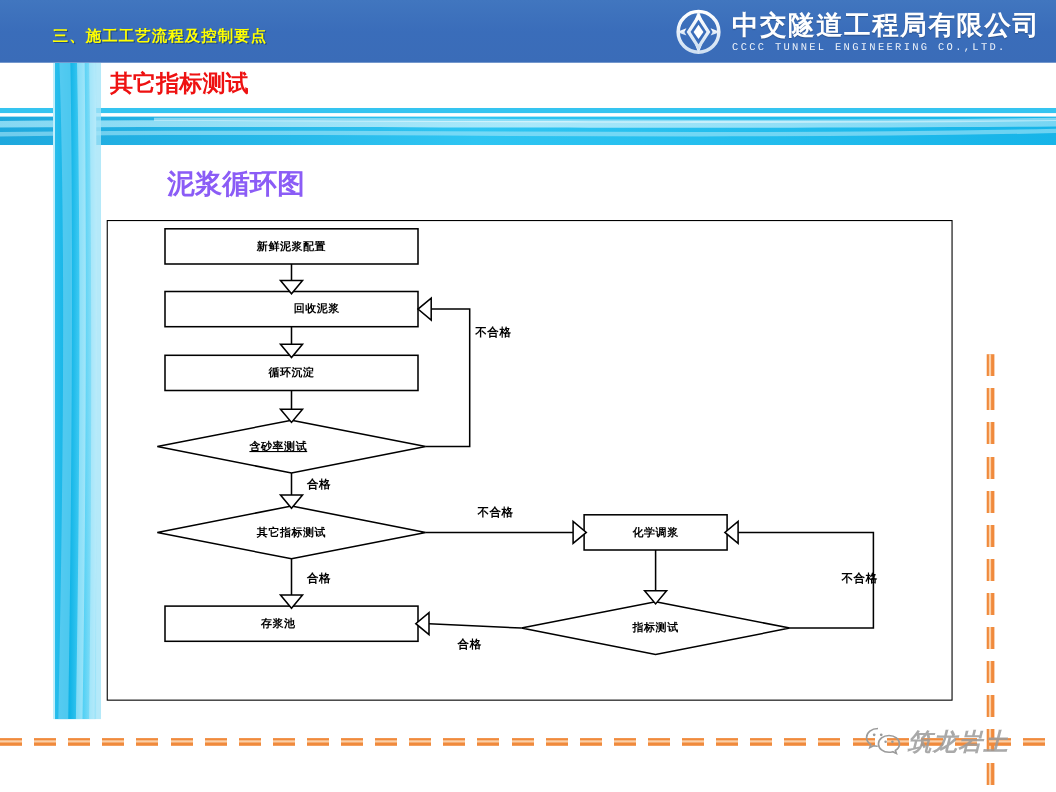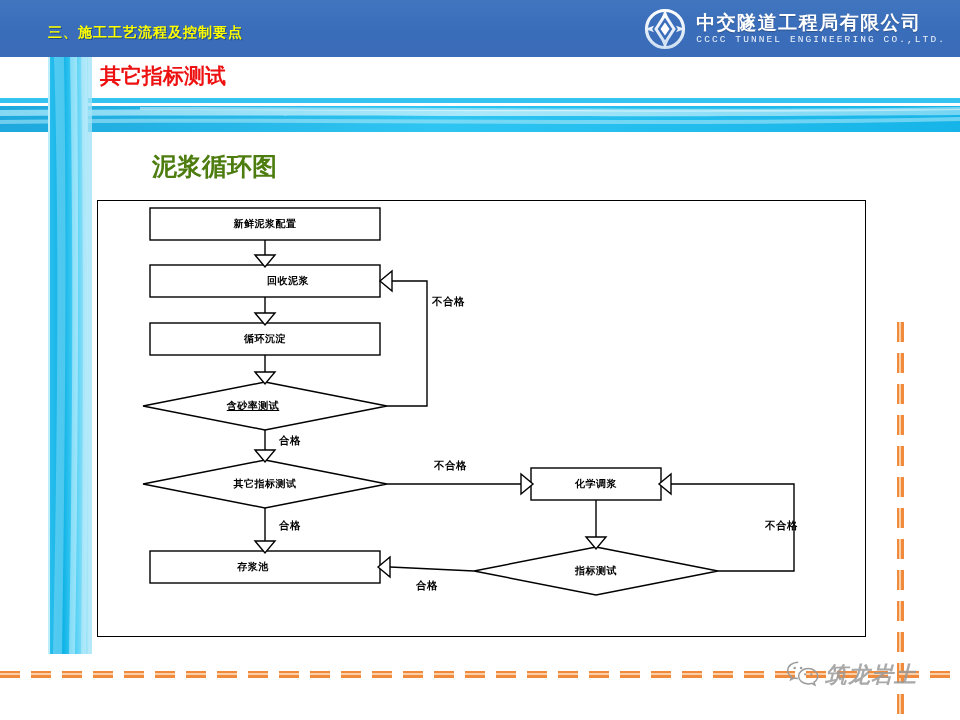--- a/index.html
+++ b/index.html
@@ -22,21 +22,21 @@
     font-weight:bold;font-size:14px;color:#ffff00;letter-spacing:1px;
     white-space:nowrap;
     text-shadow:1px 1px 0 #1d4a86;
   }
   
   .logo-wrap{position:absolute;right:14px;top:5px;height:48px;display:flex;align-items:center;gap:8px;}
   .logo-mark{width:46px;height:46px;position:relative;flex:0 0 auto;}
   .logo-text{display:flex;flex-direction:column;justify-content:center;line-height:1;}
   .logo-cn{
     font-family:"DejaVu Sans","Liberation Sans",sans-serif;
-    font-weight:bold;font-size:19px;color:#ffffff;letter-spacing:1.5px;white-space:nowrap;
+    font-weight:bold;font-size:24px;color:#ffffff;letter-spacing:1.5px;white-space:nowrap;
     text-shadow:0 1px 1px rgba(0,0,0,.25);
   }
   .logo-en{
     font-family:Liberation Mono, monospace;
     font-size:9.5px;color:#eef3fa;letter-spacing:2.1px;white-space:nowrap;margin-top:3px;
   }
 
   
   .subtitle{
     position:absolute;left:100px;top:62px;
@@ -45,21 +45,21 @@
   }
 
   
   .ribbon-h{position:absolute;left:0;top:98px;width:960px;height:34px;overflow:hidden;}
   .ribbon-v{position:absolute;left:48px;top:57px;width:44px;height:597px;overflow:hidden;}
 
   
   .chart-title{
     position:absolute;left:152px;top:150px;
     font-family:"DejaVu Serif","Liberation Serif",serif;
-    font-weight:bold;font-size:25px;color:#4d7c0f;white-space:nowrap;
+    font-weight:bold;font-size:25px;color:#8b5cf6;white-space:nowrap;
   }
   .chart-frame{
     position:absolute;left:97px;top:200px;width:769px;height:437px;
     border:1.6px solid #000;background:transparent;box-sizing:border-box;
   }
   .fc{position:absolute;left:97px;top:200px;width:833px;height:437px;}
   .fc svg{position:absolute;left:0;top:0;}
   .node-label{
     position:absolute;
     font-family:"DejaVu Sans","Liberation Sans",sans-serif;

